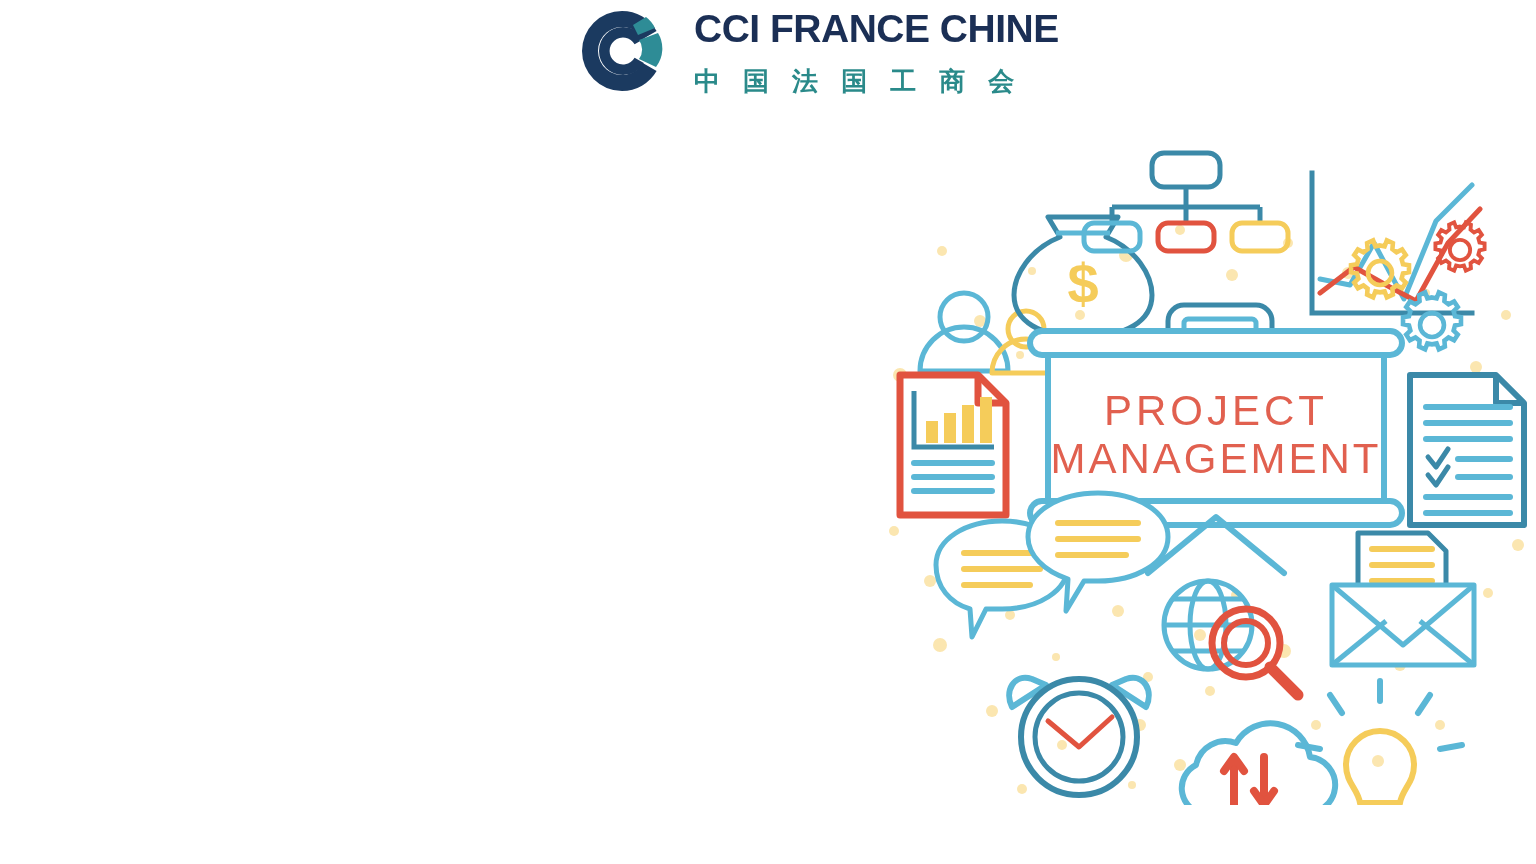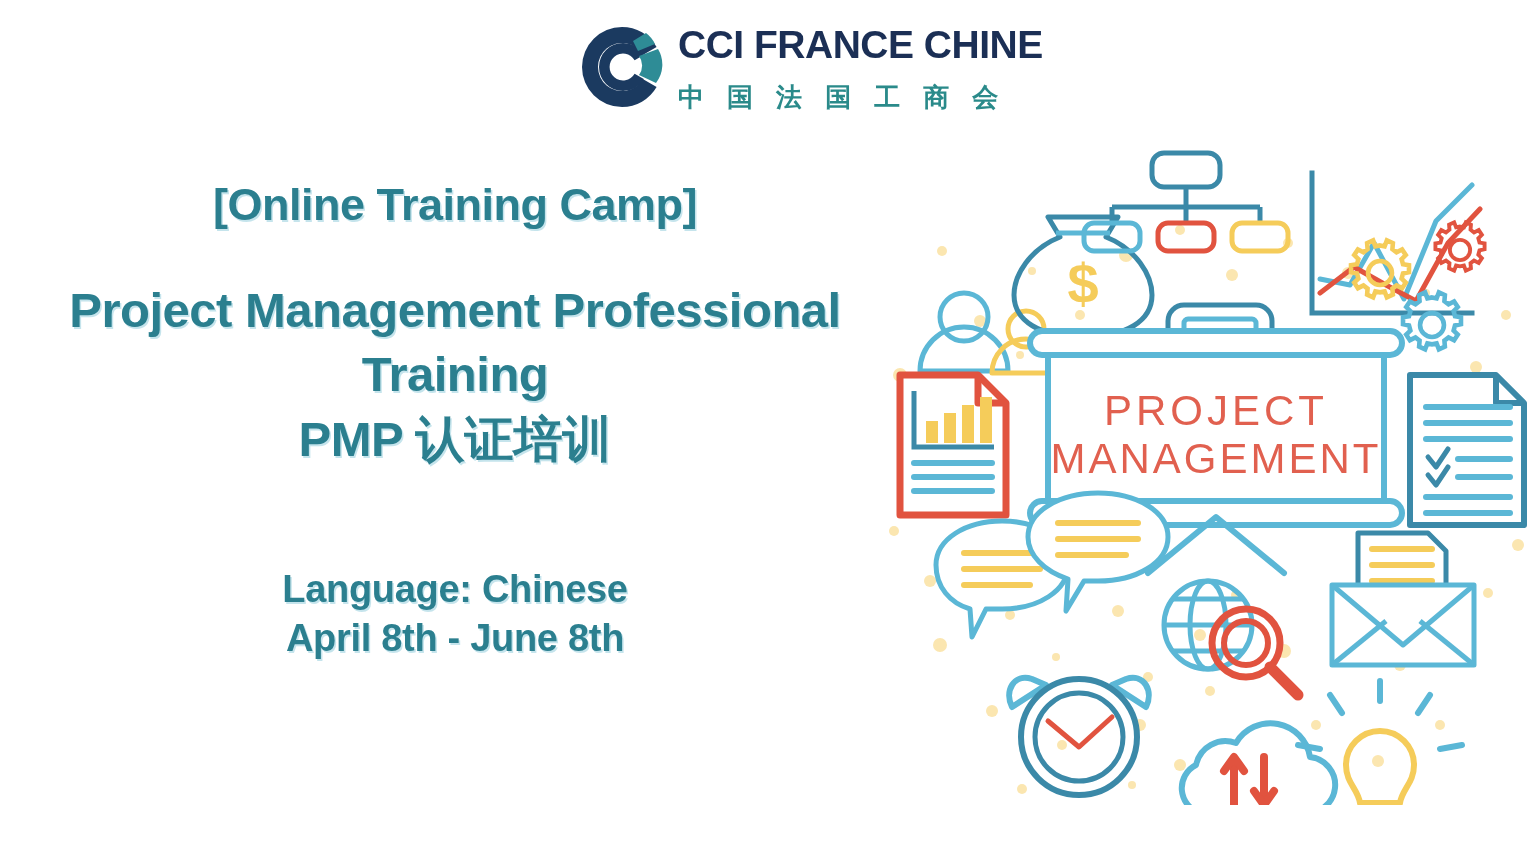--- a/index.html
+++ b/index.html
@@ -21,26 +21,26 @@
     position: relative;
     width: 1536px;
     height: 864px;
     background: #ffffff;
   }
 
   
   .logo-wrap {
     position: absolute;
     left: 576px;
-    top: 21px;
+    top: 5px;
     width: 400px;
     height: 92px;
     display: flex;
     align-items: center;
-    gap: 10px;
+    gap: 26px;
   }
   .logo-mark {
     width: 92px;
     height: 92px;
     flex: 0 0 92px;
   }
   .logo-text {
     display: flex;
     flex-direction: column;
     justify-content: center;
@@ -154,32 +154,20 @@
 
         <path d="M63 35 L82 28 A30 30 0 0 1 80 62 L63 54 A16 16 0 0 0 63 35 Z" fill="#2e8c96"></path>
       </svg>
     </div>
     <div class="logo-text">
       <div class="logo-line1">CCI FRANCE CHINE</div>
       <div class="logo-line2">中 国 法 国 工 商 会</div>
     </div>
   </div>
 
-  <div class="copy">
-    <div class="subtitle-bracket">[Online Training Camp]</div>
-
-    <div class="headline">Project Management Professional</div>
-    <div class="headline">Training</div>
-    <div class="headline-cn"><span class="latin">PMP </span><span>认证培训</span></div>
-
-    <div class="meta">
-      <div class="meta-line">Language: Chinese</div>
-      <div class="meta-line">April 8th - June 8th</div>
-    </div>
-  </div>
 
   <div class="illustration">
     <svg viewBox="0 0 656 680" width="656" height="680" aria-hidden="true">
       <defs>
         <g id="gearShape">
           <path d="M0,-30 L5,-29 L7.5,-35.5 L14,-32.5 L13.5,-26 L18,-22.5 L24,-25.5 L28,-19.5 L23.5,-15 L25,-9.5 L31.5,-8.5 L31.5,-1 L25,0.5 L23.5,6 L28,10.5 L24,16.5 L18,13.5 L13.5,17 L14,23.5 L7.5,26.5 L5,20 L0,21 L-5,20 L-7.5,26.5 L-14,23.5 L-13.5,17 L-18,13.5 L-24,16.5 L-28,10.5 L-23.5,6 L-25,0.5 L-31.5,-1 L-31.5,-8.5 L-25,-9.5 L-23.5,-15 L-28,-19.5 L-24,-25.5 L-18,-22.5 L-13.5,-26 L-14,-32.5 L-7.5,-35.5 L-5,-29 Z"></path>
         </g>
       </defs>
 
       <g fill="#fbe6b0">

